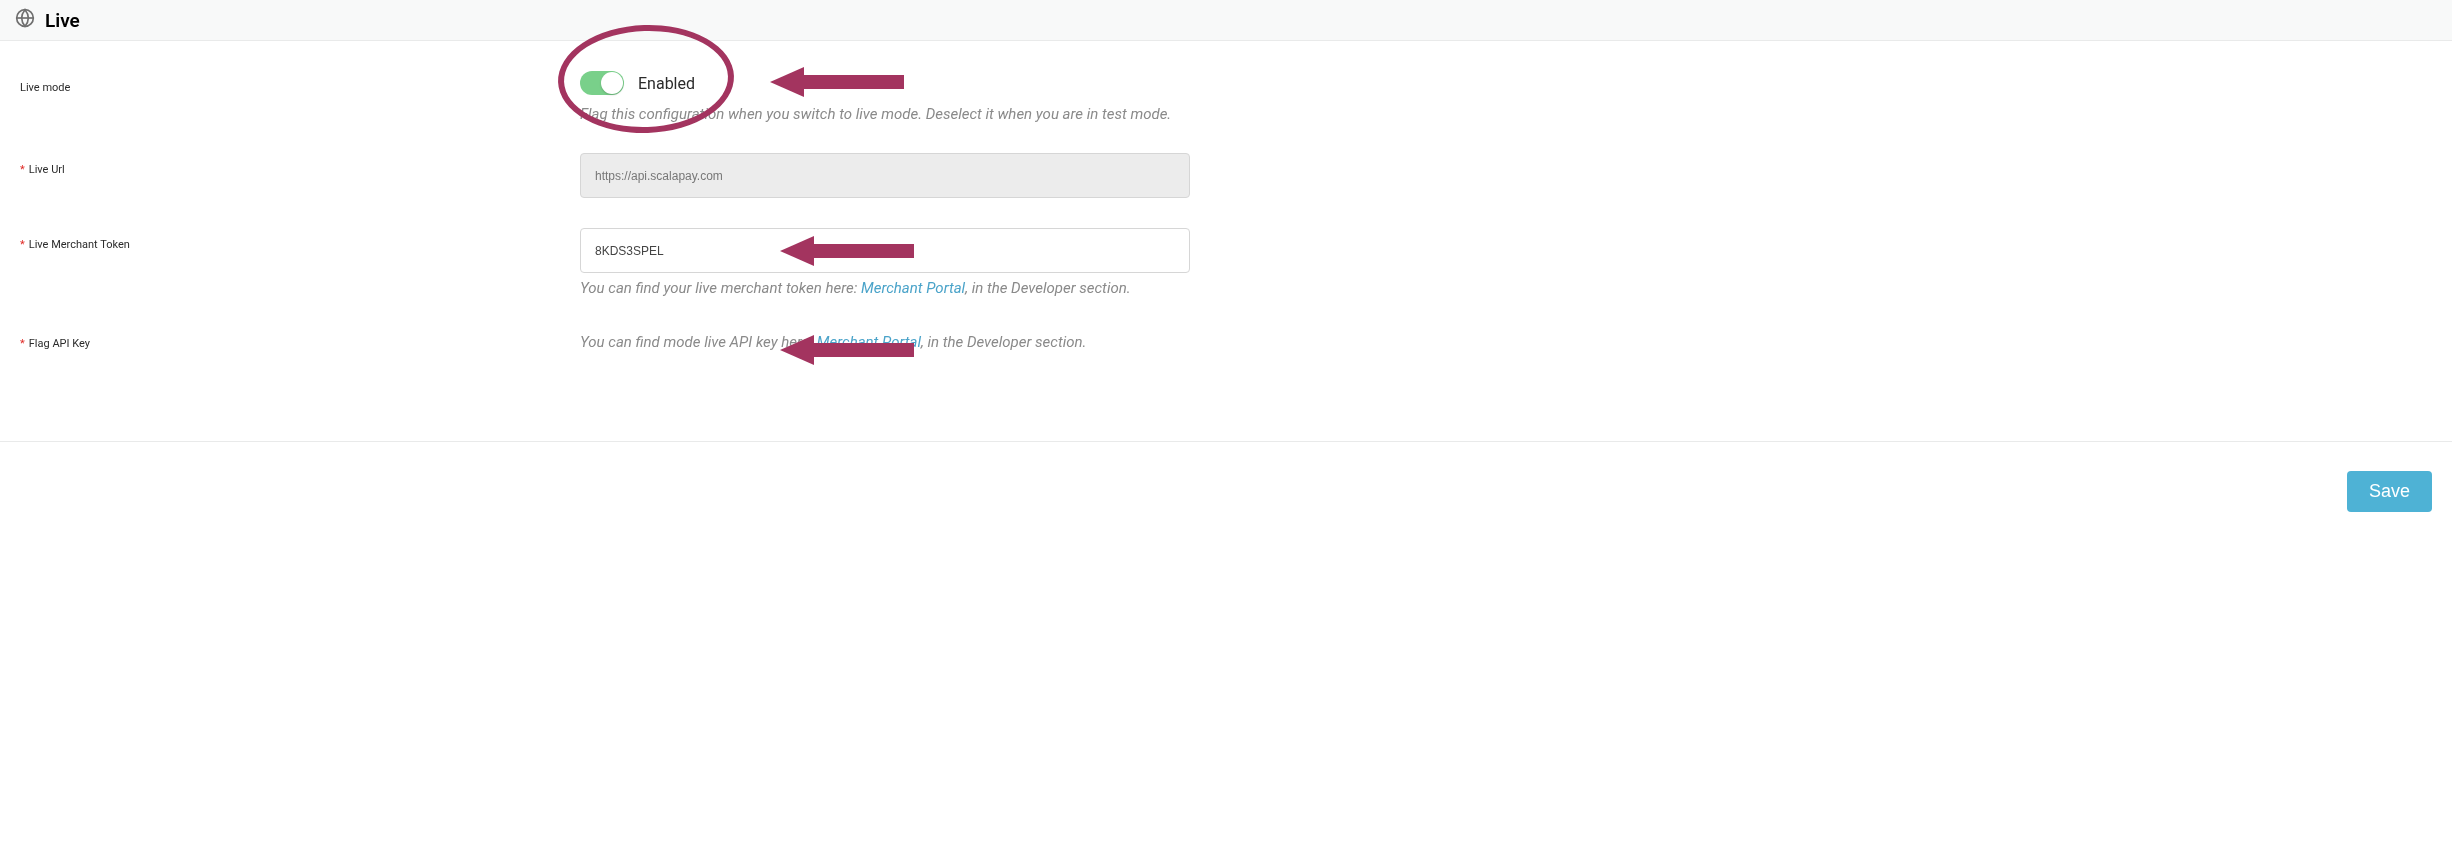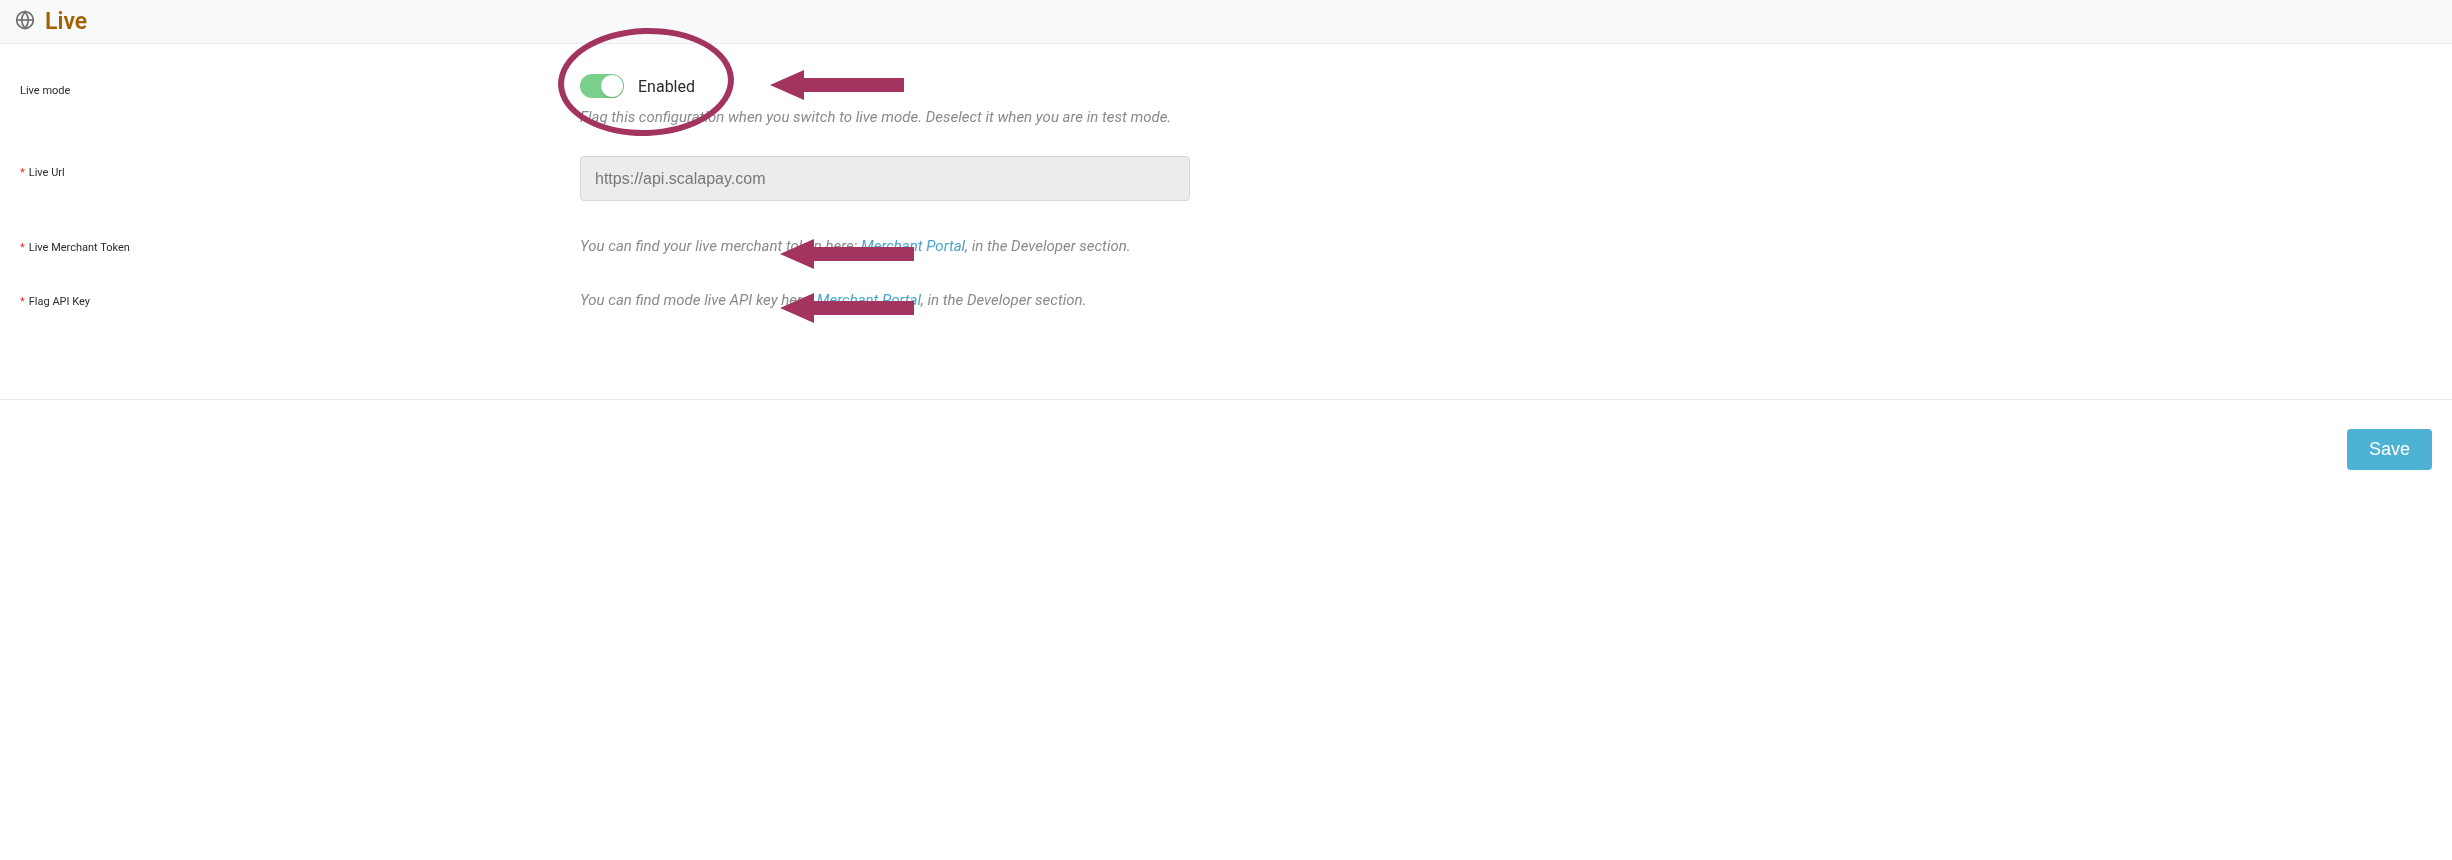--- a/index.html
+++ b/index.html
@@ -14,22 +14,22 @@
     .panel-header {
       background: #f8f9f9;
       border-bottom: 1px solid #e9eaea;
       padding: 8px 15px;
       display: flex;
       align-items: center;
       gap: 10px;
     }
     .panel-header .title {
       font-weight: 600;
-      font-size: 23px;
-      color: #a16207;
+      font-size: 19px;
+      color: #000000;
     }
     .globe-svg { width: 20px; height: 20px; color: #6f6f6f; }
 
     
     .form-body {
       padding: 30px 20px 60px 20px;
       max-width: 1210px;
       margin: 0;
       position: relative;
     }
@@ -91,21 +91,21 @@
       font-size: 15px;
       font-style: italic;
       color: #8a8a8a;
     }
     .hint a { color: #4aa3c9; text-decoration: none; }
 
     .input {
       width: 100%;
       height: 45px;
       padding: 0 14px;
-      font-size: 16px;
+      font-size: 12px;
       color: #444;
       background: #fff;
       border: 1px solid #d6d6d6;
       border-radius: 4px;
     }
     .input.readonly {
       background: #ececec;
       color: #777;
     }
 
@@ -200,20 +200,21 @@
     <div class="field-col">
       <input class="input readonly" readonly="" value="https://api.scalapay.com" style="">
     </div>
   </div>
 
   <div class="row">
     <div class="label-col">
       <span class="req">*</span><span>Live Merchant Token</span>
     </div>
     <div class="field-col">
+      <input class="input" value="8KDS3SPEL" style="">
       <div class="hint">
         <span>You can find your live merchant token here: </span><a href="#">Merchant Portal</a><span>, in the Developer section.</span>
       </div>
       
       <div class="arrow-marker" style="left:200px; top:8px;">
         <div class="arrow-head"></div>
           <div class="arrow-shaft"></div>
       </div>
     </div>
   </div>

